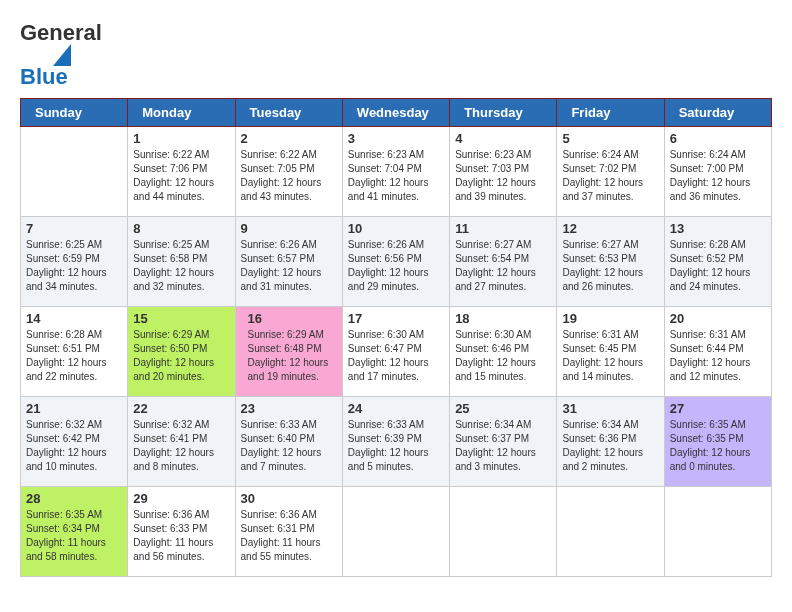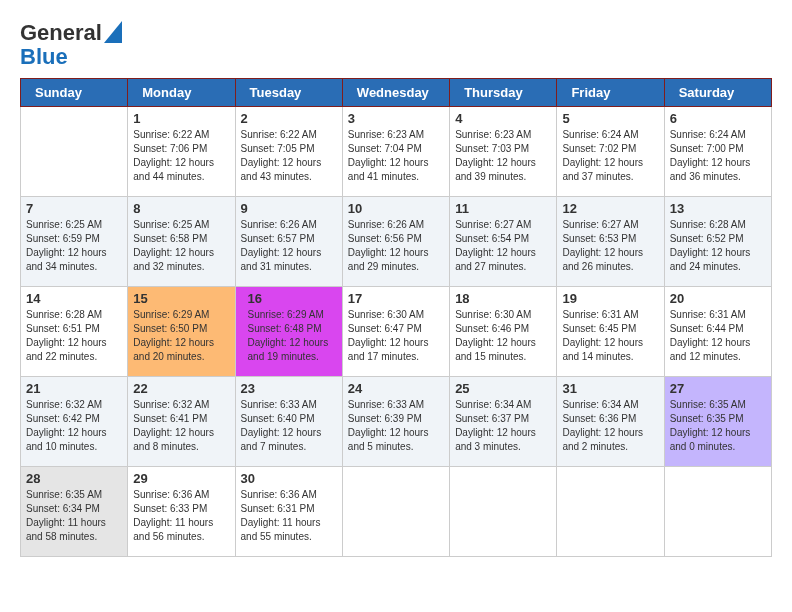--- a/index.html
+++ b/index.html
@@ -72,21 +72,21 @@
     tr:nth-child(even) td { background-color: #f5f5f5; }
     tr:nth-child(odd) td { background-color: #fff; }
     .empty-cell { background-color: #fff !important; }
   </style>
 </head>
 <body>
 
 <div class="header">
   <div class="logo">
     <div>
-      <div style="display:flex;align-items:center;">
+      <div style="display:flex;align-items:center;flex-direction:column;">
         <span class="logo-general" style="font-size:22px;font-weight:bold;">General</span>
         <svg width="18" height="22" viewBox="0 0 18 22" style="margin-left:2px;margin-top:-2px;">
           <polygon points="0,22 18,0 18,22" fill="#1a6fba"></polygon>
         </svg>
       </div>
       <div class="logo-blue" style="font-size:22px;font-weight:bold;color:#1a6fba;line-height:1;">Blue</div>
     </div>
   </div>
   <div class="title-block">
     <div class="month-title"></div>
@@ -162,25 +162,25 @@
         <td style="background-color: rgb(240, 244, 248);">
           <span class="day-number">13</span>
           <div class="day-info">Sunrise: 6:28 AM<br>Sunset: 6:52 PM<br>Daylight: 12 hours and 24 minutes.</div>
         </td>
       </tr>
       <tr>
         <td style="background-color: rgb(255, 255, 255); border-radius: 6px;">
           <span class="day-number">14</span>
           <div class="day-info">Sunrise: 6:28 AM<br>Sunset: 6:51 PM<br>Daylight: 12 hours and 22 minutes.</div>
         </td>
-        <td style="background-color: #fdba74;">
+        <td style="background-color: #bef264;">
           <span class="day-number">15</span>
           <div class="day-info">Sunrise: 6:29 AM<br>Sunset: 6:50 PM<br>Daylight: 12 hours and 20 minutes.</div>
         </td>
-        <td style="background-color: #d946ef; padding-left: 12px;">
+        <td style="background-color: #f9a8d4; padding-left: 12px;">
           <span class="day-number">16</span>
           <div class="day-info">Sunrise: 6:29 AM<br>Sunset: 6:48 PM<br>Daylight: 12 hours and 19 minutes.</div>
         </td>
         <td style="background-color: rgb(255, 255, 255);">
           <span class="day-number">17</span>
           <div class="day-info">Sunrise: 6:30 AM<br>Sunset: 6:47 PM<br>Daylight: 12 hours and 17 minutes.</div>
         </td>
         <td style="background-color: rgb(255, 255, 255);">
           <span class="day-number">18</span>
           <div class="day-info">Sunrise: 6:30 AM<br>Sunset: 6:46 PM<br>Daylight: 12 hours and 15 minutes.</div>
@@ -218,21 +218,21 @@
         <td style="background-color: rgb(240, 244, 248);">
           <span class="day-number">31</span>
           <div class="day-info">Sunrise: 6:34 AM<br>Sunset: 6:36 PM<br>Daylight: 12 hours and 2 minutes.</div>
         </td>
         <td style="background-color: #c4b5fd;">
           <span class="day-number">27</span>
           <div class="day-info">Sunrise: 6:35 AM<br>Sunset: 6:35 PM<br>Daylight: 12 hours and 0 minutes.</div>
         </td>
       </tr>
       <tr>
-        <td style="background-color: #e5e5e5;">
+        <td style="background-color: #bef264;">
           <span class="day-number">28</span>
           <div class="day-info">Sunrise: 6:35 AM<br>Sunset: 6:34 PM<br>Daylight: 11 hours and 58 minutes.</div>
         </td>
         <td style="background-color: rgb(255, 255, 255);">
           <span class="day-number">29</span>
           <div class="day-info">Sunrise: 6:36 AM<br>Sunset: 6:33 PM<br>Daylight: 11 hours and 56 minutes.</div>
         </td>
         <td style="background-color: rgb(255, 255, 255);">
           <span class="day-number">30</span>
           <div class="day-info">Sunrise: 6:36 AM<br>Sunset: 6:31 PM<br>Daylight: 11 hours and 55 minutes.</div>

